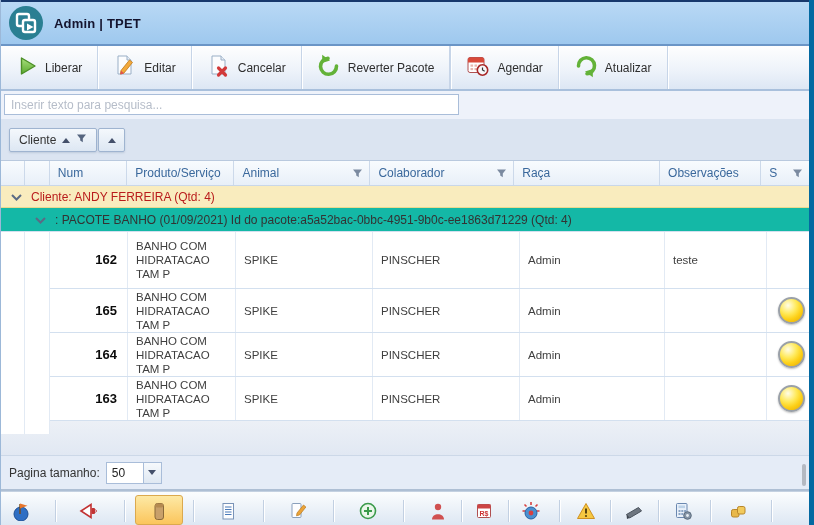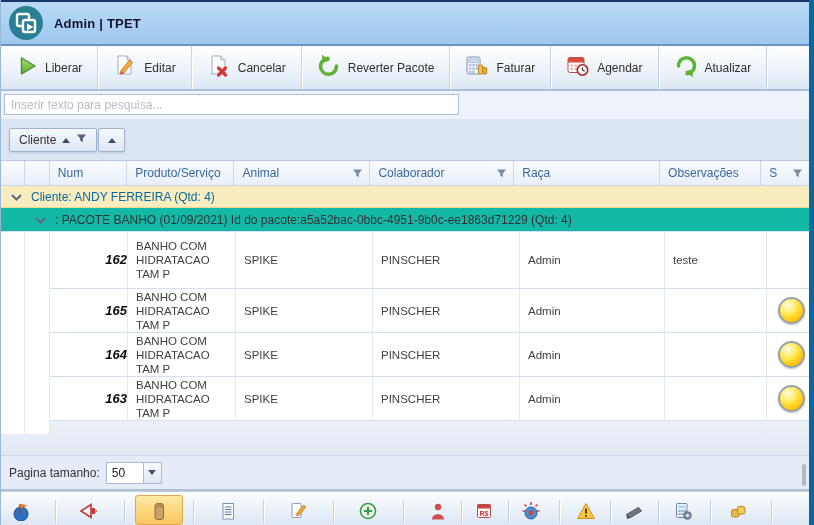--- a/index.html
+++ b/index.html
@@ -50,32 +50,32 @@
     position:absolute; top:161px; left:0; right:0; height:25px;
     background:linear-gradient(#f8fbfe, #e8eff8); border-bottom:1px solid #c9d7e8;
     display:flex; color:#3a689c;
   }
   .hcell { border-right:1px solid #ccd9ea; display:flex; align-items:center; padding:0 8px; position:relative; }
   .hcell .funnel { position:absolute; right:6px; top:7px; }
   .w-ind1{width:24px;} .w-ind2{width:25px;} .w-num{width:78px;} .w-prod{width:108px;}
   .w-ani{width:137px;} .w-rac{width:147px;} .w-col{width:145px;} .w-obs{width:102px;} .w-s{width:48px;}
   .grouprow1 {
     position:absolute; top:186px; left:0; right:0; height:22px; background:#f9ecbe;
-    border-bottom:1px solid #ead98f; display:flex; align-items:center; gap:9px; padding-left:10px; color:#0369a1;
+    border-bottom:1px solid #ead98f; display:flex; align-items:center; gap:9px; padding-left:10px; color:#b91c1c;
   }
   .grouprow2 {
     position:absolute; top:208px; left:0; right:0; height:24px; background:#14b8a6;
     border-bottom:1px solid #d3e0ef; display:flex; align-items:center; gap:9px; padding-left:34px; color:#333;
   }
   .indent-strip { position:absolute; top:232px; left:0; width:49px; height:202px; background:#fff; display:flex; z-index:1; }
   .indent-strip div { border-right:1px solid #e2eaf4; }
   .rows { position:absolute; top:232px; left:49px; width:765px; z-index:1; background:#fff; }
   .grow { display:flex; border-bottom:1px solid #d3e0ef; }
   .cell { border-right:1px solid #e2eaf4; display:flex; align-items:center; padding:2px 8px; color:#3f3f3f; font-size:11.5px; line-height:14px; }
-  .cell.num { justify-content:flex-end; font-weight:bold; font-size:13px; color:#0b0b0b; padding-right:0;font-style:italic; }
+  .cell.num { justify-content:flex-end; font-weight:bold; font-size:13px; color:#0b0b0b; padding-right:10px; }
   .cell.w-num{width:78px;} .cell.w-prod{width:108px;} .cell.w-ani{width:137px;} .cell.w-rac{width:147px;}
   .cell.w-col{width:145px;} .cell.w-obs{width:102px;} .cell.w-s{width:48px; justify-content:center; border-right:none;}
   .h57{height:57px;} .h44{height:44px;}
   .ball {
     width:27px; height:27px; border-radius:50%;
     background:radial-gradient(circle at 35% 28%, #fffde8 0%, #ffe959 38%, #fdd017 62%, #e3a400 100%);
     border:2px solid #9aa0a8; box-shadow:0 1px 2px rgba(0,0,0,.25);
   }
   .belowgrid { position:absolute; top:421px; left:0; right:0; height:34px; background:linear-gradient(#ecf0f6, #e1e8f3); }
   
@@ -159,41 +159,20 @@
     <div class="tbtn">
       <span>
         <svg width="24" height="24" viewBox="0 0 24 24">
           <path d="M19.5 12 A8 8 0 1 1 11 4.3" fill="none" stroke="#63b238" stroke-width="3.6" stroke-linecap="round"></path>
           <path d="M5.2 0.8 L5.2 9 L13 6.4 Z" fill="#63b238"></path>
         </svg>
       </span>
       <span class="lbl">Reverter Pacote</span>
     </div>
     <div class="tsep"></div>
-    <div class="tbtn">
-      <span>
-        <svg width="24" height="24" viewBox="0 0 24 24">
-          <rect x="2" y="3" width="13" height="17" rx="1.5" fill="#eef3fa" stroke="#7a92b4"></rect>
-          <rect x="4" y="5" width="9" height="3.4" fill="#cfe0f0" stroke="#8aa2c0" stroke-width="0.6"></rect>
-          <g fill="#aebfd8">
-              <rect x="4" y="10" width="2.4" height="2.2"></rect>
-              <rect x="7.3" y="10" width="2.4" height="2.2"></rect>
-              <rect x="10.6" y="10" width="2.4" height="2.2"></rect>
-              <rect x="4" y="13.4" width="2.4" height="2.2"></rect>
-              <rect x="7.3" y="13.4" width="2.4" height="2.2"></rect>
-              <rect x="10.6" y="13.4" width="2.4" height="2.2"></rect>
-              <rect x="4" y="16.8" width="2.4" height="2.2"></rect>
-              <rect x="7.3" y="16.8" width="2.4" height="2.2"></rect>
-            </g>
-          <rect x="13.5" y="11" width="4" height="9" rx="1" fill="#f2c24e" stroke="#b8862a"></rect>
-          <rect x="17.8" y="13.5" width="4" height="6.5" rx="1" fill="#e8ae34" stroke="#b8862a"></rect>
-        </svg>
-      </span>
-      <span class="lbl">Faturar</span>
-    </div>
     <div class="tsep"></div>
     <div class="tbtn">
       <span>
         <svg width="24" height="24" viewBox="0 0 24 24">
           <rect x="2" y="3.5" width="16" height="15" rx="2" fill="#fff" stroke="#b05050"></rect>
           <path d="M2 8.5 h16 v-3 a2 2 0 0 0 -2 -2 h-12 a2 2 0 0 0 -2 2 Z" fill="#d84a3a"></path>
           <g fill="#e8b8b0">
               <rect x="4.5" y="10.5" width="2.6" height="2.2"></rect>
               <rect x="8.5" y="10.5" width="2.6" height="2.2"></rect>
               <rect x="12.5" y="10.5" width="2.6" height="2.2"></rect>

